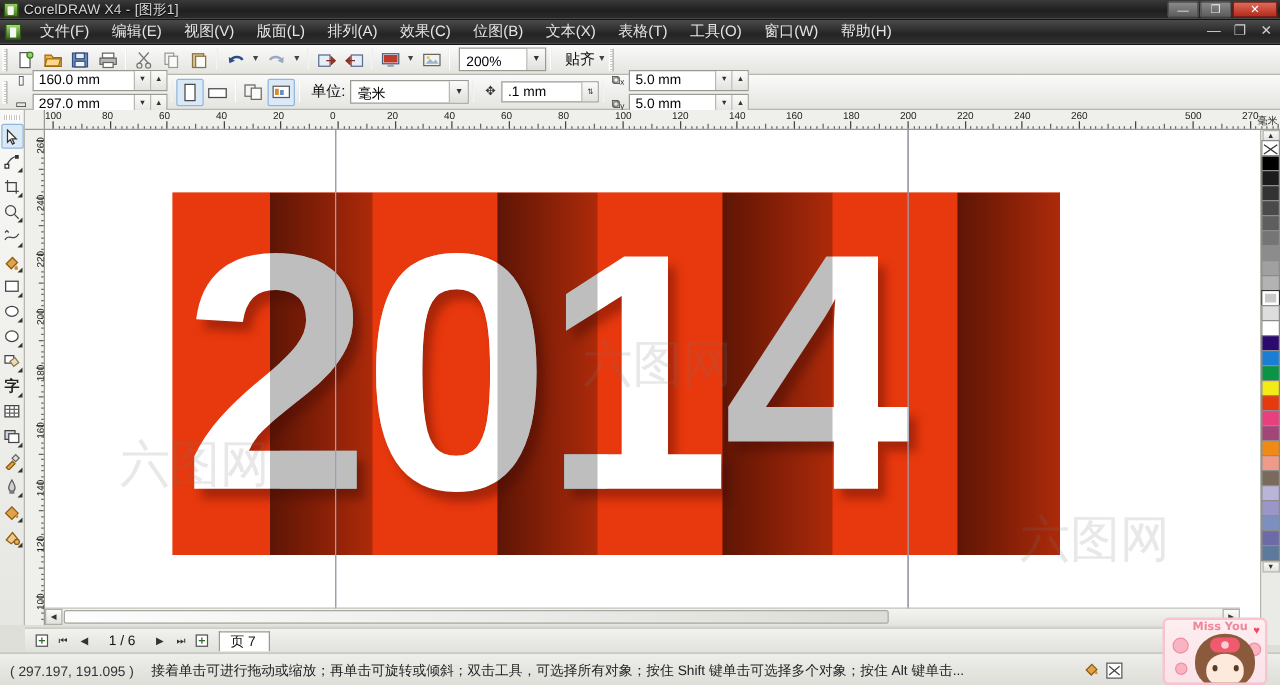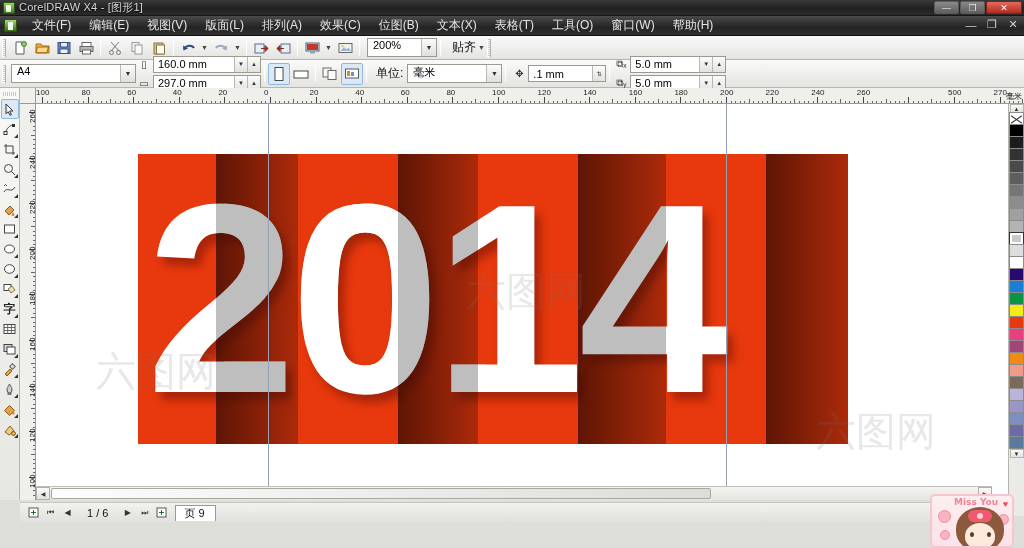--- a/index.html
+++ b/index.html
@@ -102,21 +102,21 @@
     border: 1px solid transparent; border-radius: 2px; cursor: default;
   }
   .tb-sep { width: 1px; height: 17px; background: #c4c4bc; margin: 0 3px;
             border-right: 1px solid #fff; }
   .arrow-d {
     width: 11px; height: 20px; display: flex; align-items: center; justify-content: center;
     font-size: 7px; color: #444;
   }
   .combo {
     height: 19px; border: 1px solid #9a9a92; background: #fff;
-    display: flex; align-items: flex-start; font-size: 11px;
+    display: flex; align-items: flex-end; font-size: 11px;
     padding: 0 0 0 5px; color: #000;
   }
   .combo .caret {
     margin-left: auto; width: 15px; height: 17px;
     background: linear-gradient(#fbfbfb,#dfdfdb);
     border-left: 1px solid #b9b9b1;
     display: flex; align-items: center; justify-content: center;
     font-size: 7px; color: #333;
   }
   .zoomcombo { width: 70px; margin-left: 4px; }
@@ -529,24 +529,20 @@
       <span class="caret">▼</span>
     </div>
     <div class="tb-sep"></div>
     <div class="snap-label">贴齐</div>
     <div class="arrow-d">▼</div>
     <div class="grip"></div>
   </div>
 
   <div class="propbar">
     <div class="grip"></div>
-    <div class="combo paper-combo">
-      <span>A4</span>
-      <span class="caret">▼</span>
-    </div>
     <div class="dim-col">
       <div class="dim-row">
         <span class="dim-ico">▯</span>
         <div class="spinbox" style="width:108px">
           <span>160.0 mm</span>
           <span class="spin-arrows">
               <i>▼</i>
               <i>▲</i>
             </span>
         </div>
@@ -1175,23 +1171,36 @@
     <div class="nav-btn">◀</div>
     <div class="nav-count">1 / 6</div>
     <div class="nav-btn">▶</div>
     <div class="nav-btn">⏭</div>
     <div class="nav-btn">
       <svg width="11" height="11" viewBox="0 0 11 11">
           <rect x="1" y="1" width="9" height="9" fill="#fff" stroke="#555"></rect>
           <path d="M5.5 3v5M3 5.5h5" stroke="#2a6a2a"></path>
         </svg>
     </div>
-    <div class="page-tab">页 9</div>
+    <div class="page-tab">页 7</div>
   </div>
 
+  <div class="statusbar">
+    <div class="status-coord">( 297.197, 191.095 )</div>
+    <div class="status-hint">接着单击可进行拖动或缩放；再单击可旋转或倾斜；双击工具，可选择所有对象；按住 Shift 键单击可选择多个对象；按住 Alt 键单击...</div>
+    <div class="status-fill">
+      <span class="fill-ico">
+        <svg width="13" height="13" viewBox="0 0 13 13">
+            <path d="M2 8l4.5-4.5 4 4-4.5 4.5z" fill="#e0a24a" stroke="#8a5c14"></path>
+            <path d="M10 8.5c.7 1 1 1.4 1 1.8a1 1 0 0 1-2 0c0-.4.3-.8 1-1.8z" fill="#d98b2b"></path>
+          </svg>
+      </span>
+      <span class="outline-ico"></span>
+    </div>
+  </div>
 
   <div class="sticker">
     <div class="flower f1"></div>
     <div class="flower f2"></div>
     <div class="flower f3"></div>
     <div class="heart">♥</div>
     <div class="msg">Miss You</div>
     <div class="hair"></div>
     <div class="face"></div>
     <div class="bow"></div>

